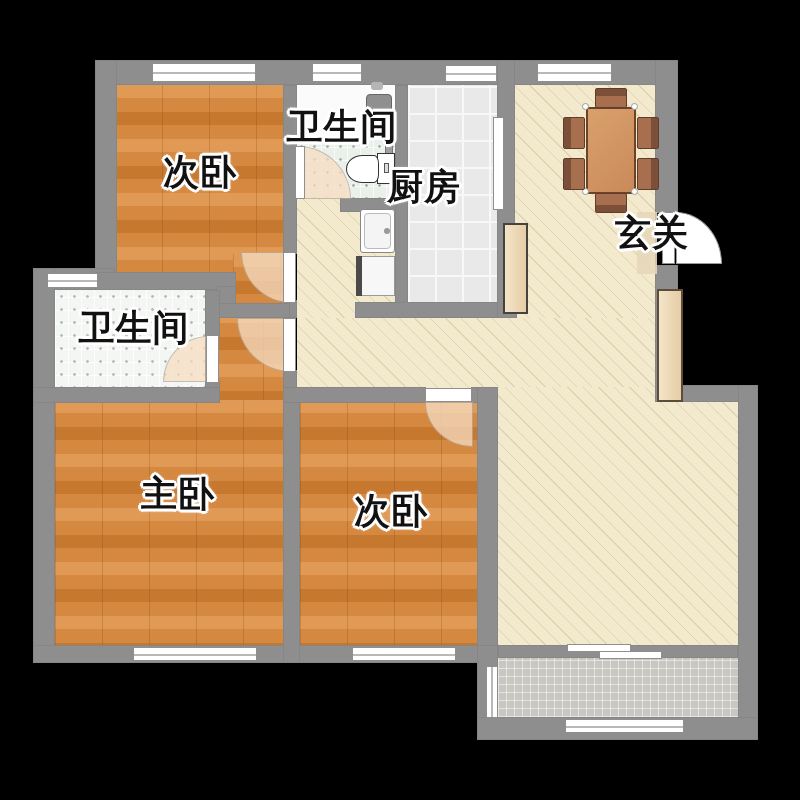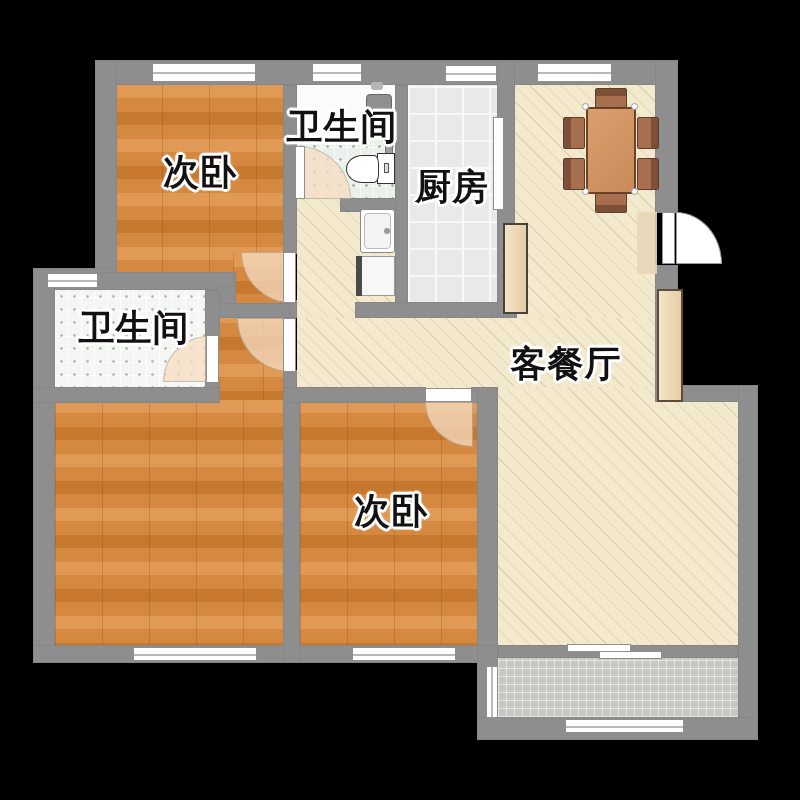--- a/index.html
+++ b/index.html
@@ -175,18 +175,19 @@
     </div>
   <div class="chair bk-r" style="left:637px;top:117px;width:22px;height:32px">
       <i></i>
     </div>
   <div class="chair bk-r" style="left:637px;top:158px;width:22px;height:32px">
       <i></i>
     </div>
 
   <div class="label" style="left:200px;top:172px">次卧</div>
   <div class="label" style="left:342px;top:127px">卫生间</div>
-  <div class="label" style="left:452px;top:187px">厨房</div>
-  <div class="label" style="left:566px;top:364px">客餐厅</div>
+  <div class="label" style="left:424px;top:187px">厨房</div>
+  <div class="label" style="left:652px;top:233px">玄关</div>
   <div class="label" style="left:134px;top:328px">卫生间</div>
+  <div class="label" style="left:178px;top:494px">主卧</div>
   <div class="label" style="left:391px;top:511px">次卧</div>
 
 </div>
 
 </body></html>

